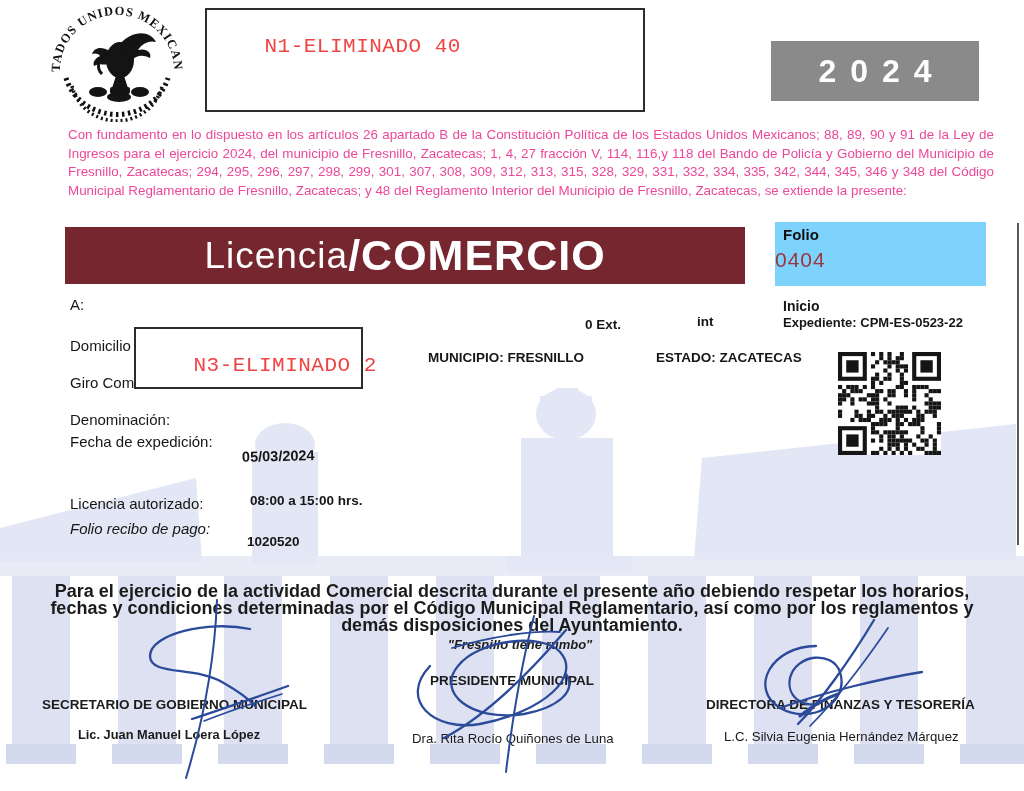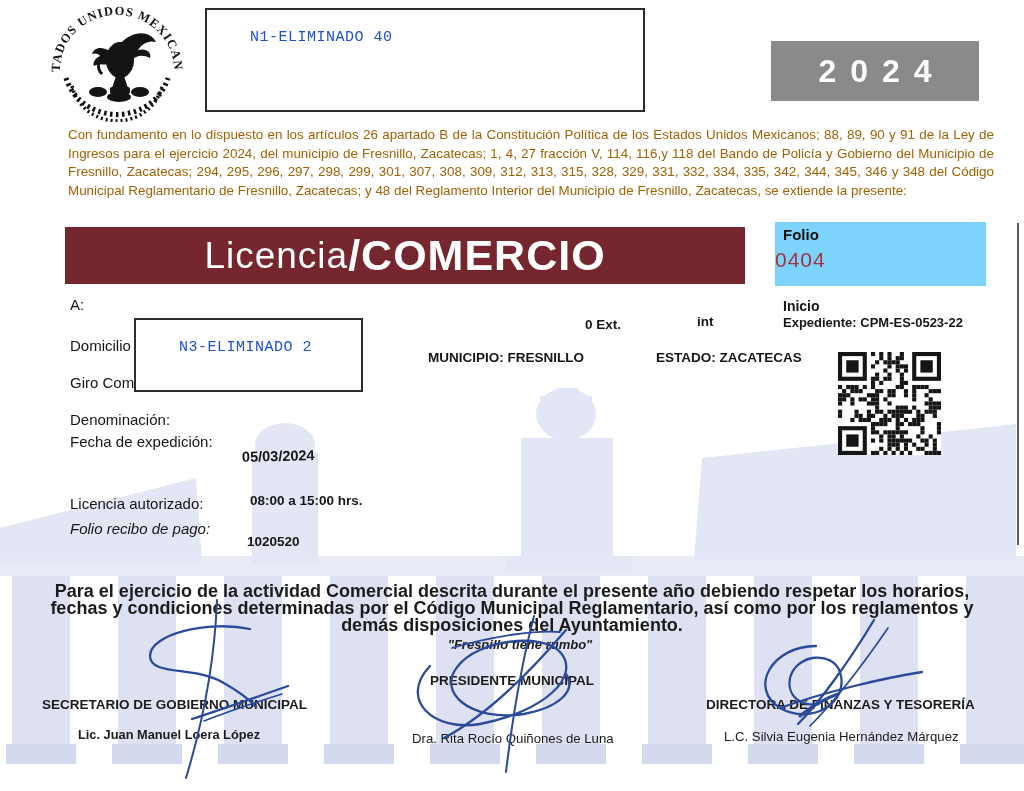--- a/index.html
+++ b/index.html
@@ -10,34 +10,34 @@
   .abs{position:absolute;}
 
   
   .watermark{left:0;top:0;width:1024px;height:791px;z-index:0;pointer-events:none;}
 
   
   .seal{left:46px;top:4px;width:142px;height:118px;z-index:2;}
   .redacted-box{
     border:2px solid #2c2c2c;background:#fff;
     font-family:"Liberation Mono","DejaVu Sans Mono",monospace;
-    font-size:15px;color:#1d4ed8;padding:2px 5px;z-index:2;letter-spacing:.5px;
+    font-size:21px;color:#ef4444;padding:2px 5px;z-index:2;letter-spacing:.5px;
     box-sizing:border-box;white-space:pre;
   }
   .n1-box{left:205px;top:8px;width:440px;height:104px;}
   .year-box{
     left:771px;top:41px;width:208px;height:60px;background:#8a8a8a;z-index:2;
     display:flex;align-items:center;justify-content:center;
     color:#fdfdfd;font-weight:700;font-size:32px;letter-spacing:14px;
     text-indent:14px;
   }
 
   .legal{
     left:68px;top:126px;width:926px;z-index:2;
-    font-size:13.4px;line-height:18.7px;color:#a16207;text-align:justify;
+    font-size:13.4px;line-height:18.7px;color:#ec4899;text-align:justify;
   }
 
   
   .banner{
     left:65px;top:227px;width:680px;height:57px;background:#76262f;z-index:2;
     display:flex;align-items:center;justify-content:center;color:#fff;
   }
   .banner .b-reg{font-size:37px;font-weight:500;letter-spacing:1px;}
   .banner .b-bold{font-size:43px;font-weight:800;letter-spacing:1px;}
   .folio-box{
@@ -48,21 +48,21 @@
     position:absolute;left:0;right:0;top:26px;text-align:left;
     color:#9c3540;font-size:21px;letter-spacing:1px;
   }
   .right-rule{left:1017px;top:223px;width:2px;height:322px;background:#5a5a5a;z-index:1;}
 
   
   .lbl{font-size:15px;color:#161616;z-index:2;}
   .bold{font-weight:700;}
   .val{font-weight:700;font-size:13.5px;color:#161616;z-index:2;}
   .n2-box{left:145px;top:288px;width:238px;height:38px;z-index:3;}
-  .n3-box{left:134px;top:318px;width:229px;height:74px;z-index:3;}
+  .n3-box{left:134px;top:327px;width:229px;height:62px;z-index:3;}
 
   .inicio{left:783px;top:298px;font-size:14px;}
   .expediente{left:783px;top:315px;font-size:13px;}
   .muni{left:428px;top:350px;font-size:13.5px;}
   .estado{left:656px;top:350px;font-size:13.5px;}
 
   .qr{left:838px;top:352px;width:103px;height:103px;z-index:2;}
 
   
   .footer-par{

